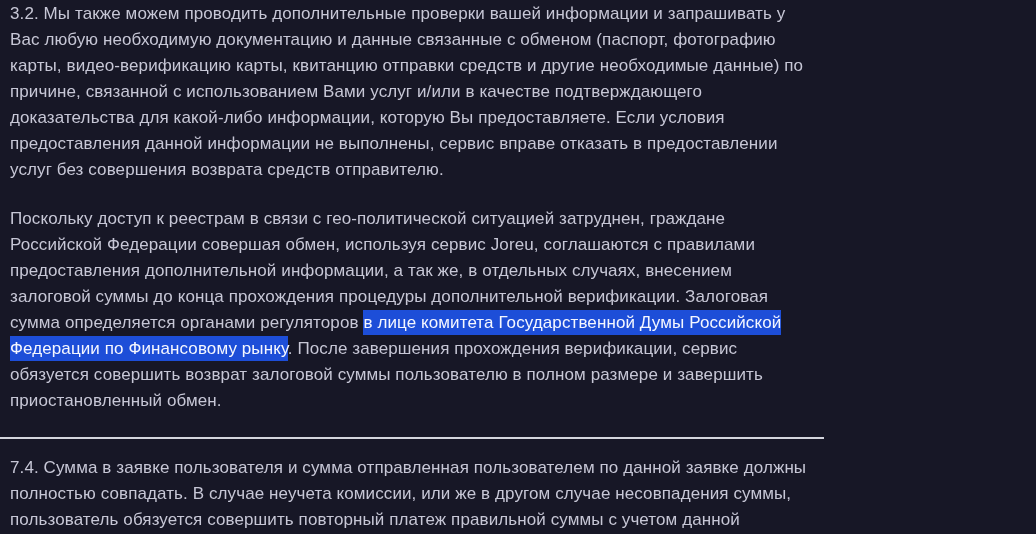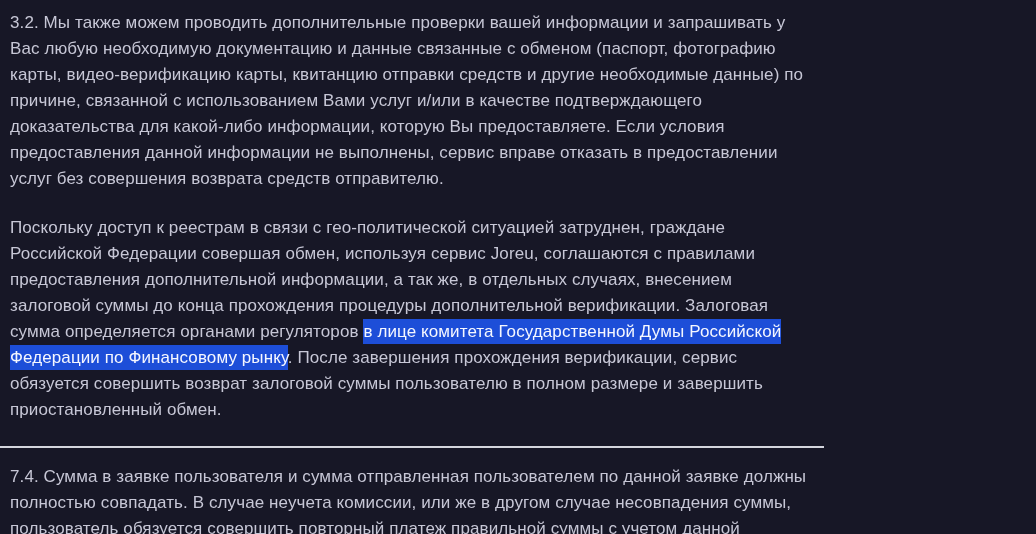--- a/index.html
+++ b/index.html
@@ -17,21 +17,21 @@
   body {
     width: 1036px;
     height: 534px;
     overflow: hidden;
     background: var(--page-bg, #171726);
     font-family: "Liberation Sans", "DejaVu Sans", sans-serif;
   }
   .page {
     width: 824px;
     height: 534px;
-    padding: 10px 12px 0 10px;
+    padding: 1px 12px 0 10px;
   }
   .clause {
     margin: 0 0 23px 0;
     font-size: 17px;
     line-height: 26px;
     font-weight: 400;
     color: var(--text-color, #c7c7d6);
     letter-spacing: 0.1px;
   }
   .clause:last-child {

